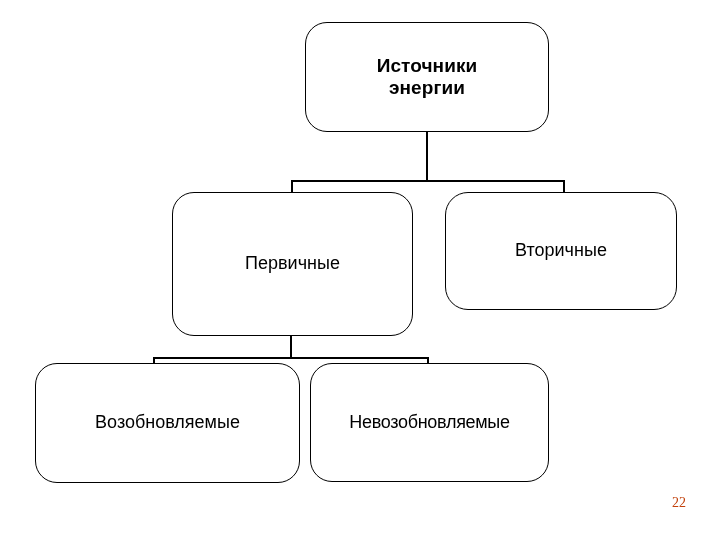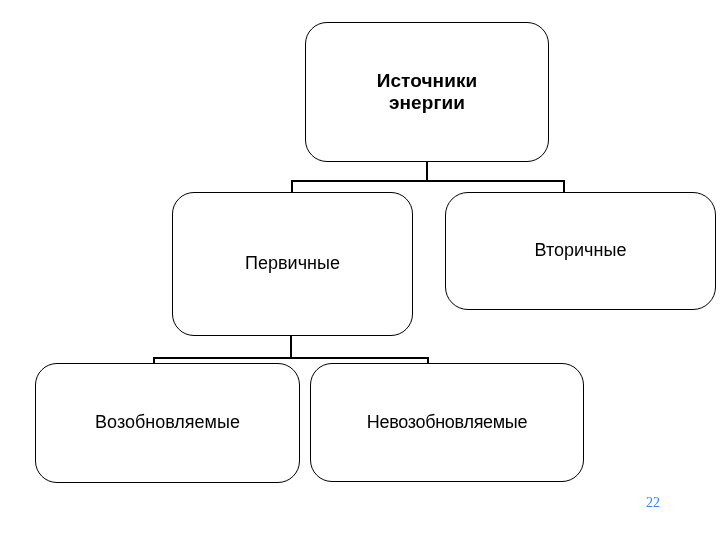--- a/index.html
+++ b/index.html
@@ -42,62 +42,62 @@
     display: block;
     line-height: 1.18;
     white-space: pre-line;
   }
 
   
   #node-root {
     left: 305px;
     top: 22px;
     width: 244px;
-    height: 140px;
+    height: 110px;
     border-radius: 22px;
   }
   #node-root .node-label {
     font-size: 19px;
     font-weight: bold;
     letter-spacing: 0.1px;
   }
 
   
   #node-primary {
     left: 172px;
     top: 192px;
     width: 241px;
     height: 144px;
     border-radius: 22px;
   }
   #node-secondary {
     left: 445px;
     top: 192px;
-    width: 271px;
+    width: 232px;
     height: 118px;
     border-radius: 23px;
   }
   #node-primary .node-label,
   #node-secondary .node-label {
     font-size: 18px;
     font-weight: normal;
   }
 
   
   #node-renewable {
     left: 35px;
     top: 363px;
     width: 265px;
     height: 120px;
     border-radius: 22px;
   }
   #node-nonrenewable {
     left: 310px;
     top: 363px;
-    width: 274px;
+    width: 239px;
     height: 119px;
     border-radius: 22px;
   }
   #node-renewable .node-label,
   #node-nonrenewable .node-label {
     font-size: 18px;
     font-weight: normal;
   }
   #node-nonrenewable .node-label {
     letter-spacing: -0.3px;
@@ -123,24 +123,24 @@
   #conn-bus-bot      { left: 153px; top: 357px; width: 276px; }
   #conn-bus-bot-l    { left: 153px; top: 357px; height: 8px; }
   #conn-bus-bot-r    { left: 427px; top: 357px; height: 8px; }
 
   
   #page-number {
     position: absolute;
     left: 646px;
     top: 495px;
     width: 40px;
-    text-align: left;
+    text-align: right;
     font-family: "Liberation Serif", serif;
     font-size: 14px;
-    color: #3b82f6;
+    color: #c2410c;
     z-index: 4;
   }
 </style>
 </head>
 <body>
 
 <div id="slide">
 
   <div class="conn conn-v" id="conn-root-stem"></div>
   <div class="conn conn-h" id="conn-bus-top"></div>

